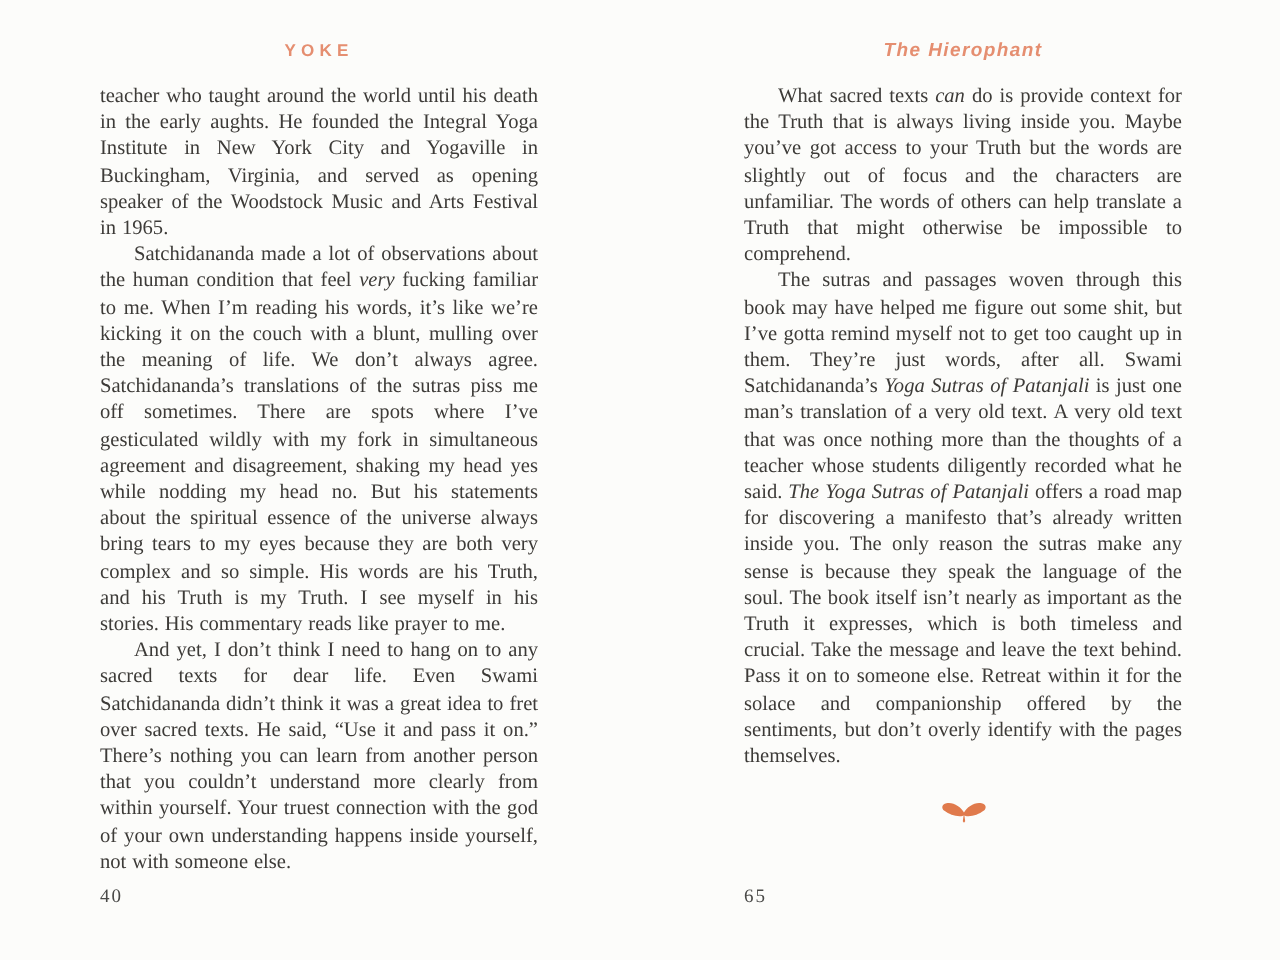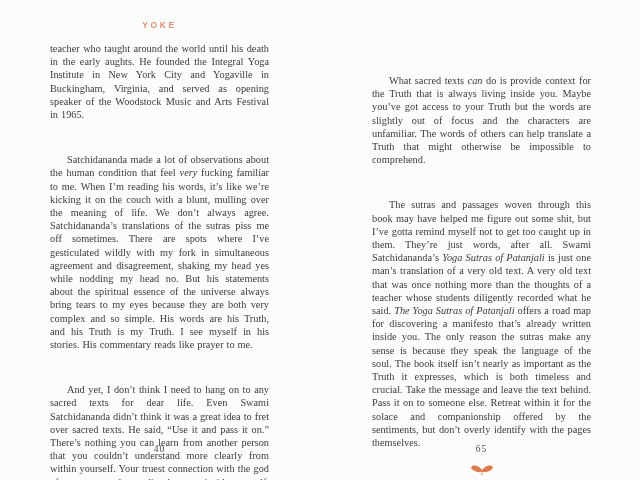--- a/index.html
+++ b/index.html
@@ -51,34 +51,33 @@
     font-size: 10.3px;
     line-height: 13.2px;
     color: #3d3b38;
     text-align: justify;
     word-spacing: 0.4px;
   }
   .para {
     margin: 0;
     text-indent: 0;
   }
-  .para.indent { text-indent: 17px; margin-top: 32px; }
+  .para.indent { text-indent: 17px; }
   .para em { font-style: italic; }
   .ornament-wrap {
     text-align: center;
     margin-top: 15px;
     line-height: 0;
   }
   .ornament-wrap svg { display: inline-block; }
   .folio {
     position: absolute;
     top: 444px;
     left: 0;
     width: 100%;
-    text-align: center;
     font-size: 9.5px;
     letter-spacing: 1px;
     color: #4a4a48;
   }
 </style>
 </head>
 <body style="background: rgb(252, 252, 250);">
 
 <div class="spread">
 
@@ -86,20 +85,21 @@
     <div class="running-head caps" style="color: rgb(229, 142, 112);">YOKE</div>
     <div class="body-text">
         <p class="para"><span>teacher who taught around the world until his death in the early aughts. He founded the Integral Yoga Institute in New York City and Yogaville in Buckingham, Virginia, and served as opening speaker of the Woodstock Music and Arts Festival in 1965.</span></p>
         <p class="para indent"><span>Satchidananda made a lot of observations about the human condition that feel </span><em>very</em><span> fucking familiar to me. When I’m reading his words, it’s like we’re kicking it on the couch with a blunt, mulling over the meaning of life. We don’t always agree. Satchidananda’s translations of the sutras piss me off sometimes. There are spots where I’ve gesticulated wildly with my fork in simultaneous agreement and disagreement, shaking my head yes while nodding my head no. But his statements about the spiritual essence of the universe always bring tears to my eyes because they are both very complex and so simple. His words are his Truth, and his Truth is my Truth. I see myself in his stories. His commentary reads like prayer to me.</span></p>
         <p class="para indent"><span>And yet, I don’t think I need to hang on to any sacred texts for dear life. Even Swami Satchidananda didn’t think it was a great idea to fret over sacred texts. He said, “Use it and pass it on.” There’s nothing you can learn from another person that you couldn’t understand more clearly from within yourself. Your truest connection with the god of your own understanding happens inside yourself, not with someone else.</span></p>
       </div>
     <div class="folio">40</div>
   </div>
 
   <div class="page right">
+    <div class="running-head ital" style="color: rgb(229, 142, 112);">The Hierophant</div>
     <div class="body-text">
       <div>
           <p class="para indent"><span>What sacred texts </span><em>can</em><span> do is provide context for the Truth that is always living inside you. Maybe you’ve got access to your Truth but the words are slightly out of focus and the characters are unfamiliar. The words of others can help translate a Truth that might otherwise be impossible to comprehend.</span></p>
           <p class="para indent"><span>The sutras and passages woven through this book may have helped me figure out some shit, but I’ve gotta remind myself not to get too caught up in them. They’re just words, after all. Swami Satchidananda’s </span><em>Yoga Sutras of Patanjali</em><span> is just one man’s translation of a very old text. A very old text that was once nothing more than the thoughts of a teacher whose students diligently recorded what he said. </span><em>The Yoga Sutras of Patanjali</em><span> offers a road map for discovering a manifesto that’s already written inside you. The only reason the sutras make any sense is because they speak the language of the soul. The book itself isn’t nearly as important as the Truth it expresses, which is both timeless and crucial. Take the message and leave the text behind. Pass it on to someone else. Retreat within it for the solace and companionship offered by the sentiments, but don’t overly identify with the pages themselves.</span></p>
         </div>
       <div class="ornament-wrap">
         <svg width="24" height="12" viewBox="0 0 24 12" aria-hidden="true">
           <path class="ornament-shape" d="M12,6.2
                    C10.5,3.4 6.5,0.8 3.2,1.6
                    C0.8,2.2 0.6,4.2 2.2,5.4

